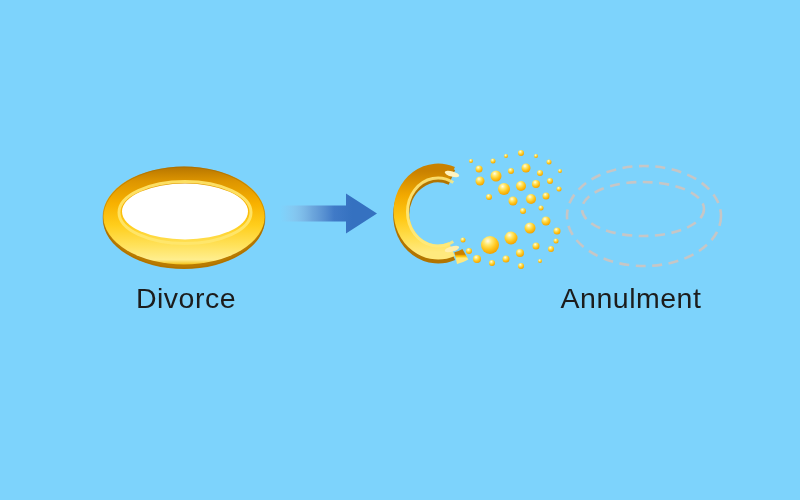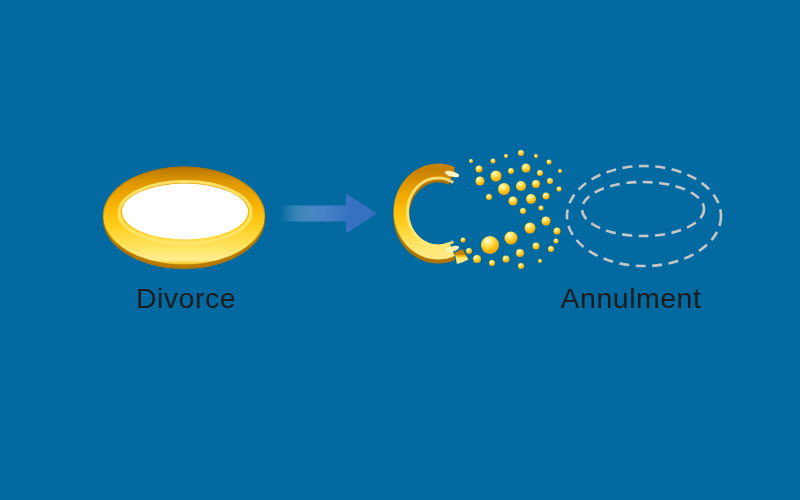--- a/index.html
+++ b/index.html
@@ -1,20 +1,20 @@
 <!DOCTYPE html>
 <html><head>
 <meta charset="utf-8">
 <style>
   html, body { margin: 0; padding: 0; background: #ffffff; }
   .stage {
     position: relative;
     width: 800px;
     height: 500px;
-    background: #0369a1;
+    background: #7dd3fc;
     overflow: hidden;
     font-family: "Liberation Sans", sans-serif;
   }
   .stage svg { position: absolute; left: 0; top: 0; }
   .diagram-label {
     font-family: "Liberation Sans", sans-serif;
     font-size: 28.5px;
     font-weight: 400;
     letter-spacing: 0.5px;
   }

